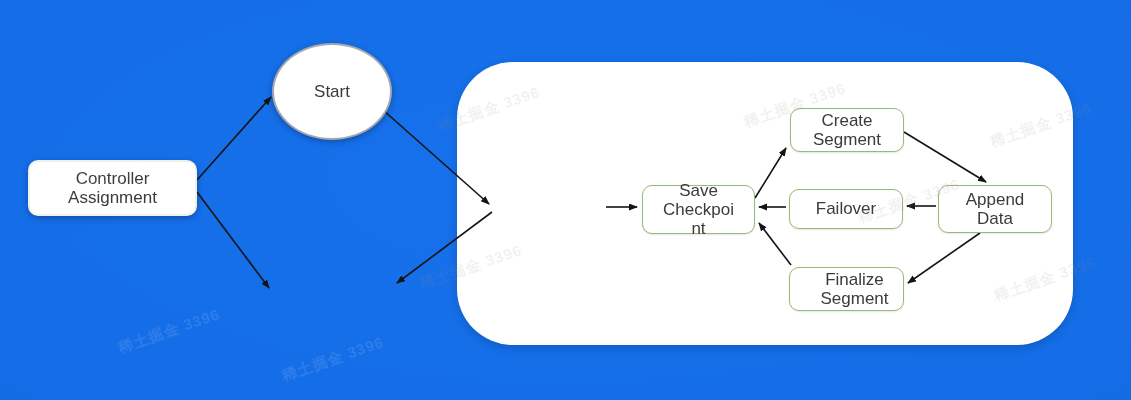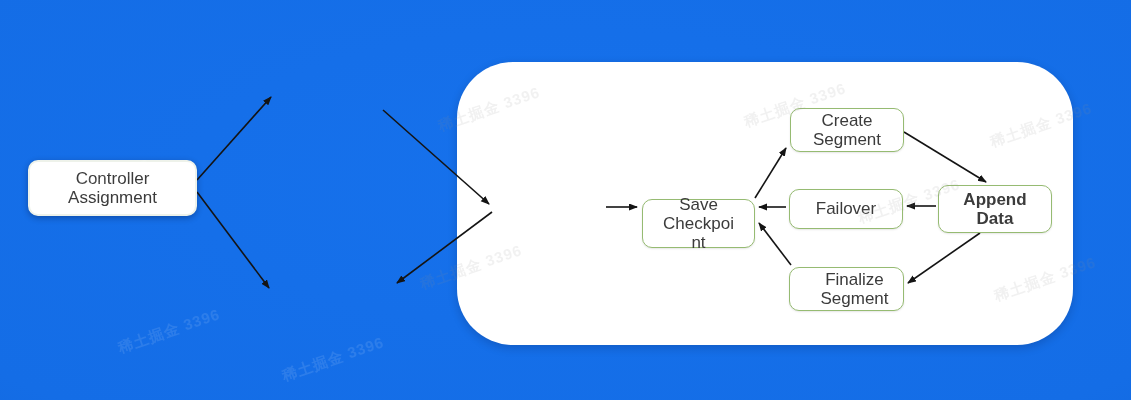--- a/index.html
+++ b/index.html
@@ -40,26 +40,26 @@
     border:1.6px solid #96bb72;
     border-radius:10px;
     box-shadow:0 1px 2px rgba(0,0,0,0.10);
   }
   #node-controller-assignment{left:28px;top:160px;width:165px;height:52px;}
   #node-controller-assignment span{width:125px;}
   #node-start{left:272px;top:43px;width:116px;height:93px;}
   #node-step-down{left:270px;top:251px;width:122px;height:95px;}
   #node-step-down span{width:60px;}
   #node-recover{left:493px;top:188px;width:111px;height:36px;border-radius:9px;}
-  #node-save-checkpoint{left:642px;top:199px;width:111px;height:47px;text-align:center;}
+  #node-save-checkpoint{left:642px;top:185px;width:111px;height:47px;text-align:center;}
   #node-save-checkpoint span{width:76px;overflow-wrap:break-word;word-break:break-word;}
   #node-create-segment{left:790px;top:108px;width:112px;height:42px;}
   #node-create-segment span{width:82px;}
   #node-failover{left:789px;top:189px;width:112px;height:38px;}
-  #node-append-data{left:938px;top:185px;width:112px;height:46px;font-weight:bold;}
+  #node-append-data{left:938px;top:185px;width:112px;height:46px;}
   #node-append-data span{width:80px;}
   #node-finalize-segment{left:789px;top:267px;width:113px;height:42px;}
   #node-finalize-segment span{width:82px;margin-left:16px;}
   
   svg.edges{position:absolute;left:0;top:0;z-index:5;pointer-events:none;}
   .node{z-index:6;}
   
   .wm-layer{position:absolute;left:0;top:0;width:100%;height:100%;z-index:20;pointer-events:none;}
   .wm{
     position:absolute;font-size:15px;font-weight:bold;letter-spacing:1px;
@@ -107,20 +107,23 @@
       <line x1="936" y1="206" x2="907" y2="206" marker-end="url(#ah)"></line>
       <line x1="980" y1="233" x2="908" y2="283" marker-end="url(#ah)"></line>
       <line x1="791" y1="265" x2="759" y2="223" marker-end="url(#ah)"></line>
     </g>
   </svg>
 
   <div class="node rect-plain" id="node-controller-assignment">
     <span>Controller Assignment</span>
   </div>
 
+  <div class="node ellipse" id="node-start">
+    <span>Start</span>
+  </div>
 
 
 
   <div class="node gbox" id="node-save-checkpoint">
     <span>Save Checkpoint</span>
   </div>
 
   <div class="node gbox" id="node-create-segment">
     <span>Create Segment</span>
   </div>

